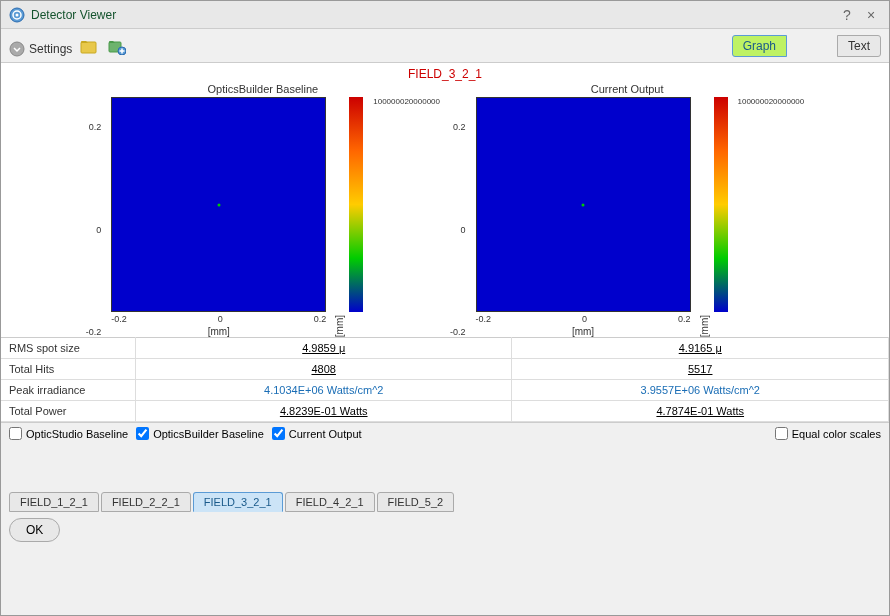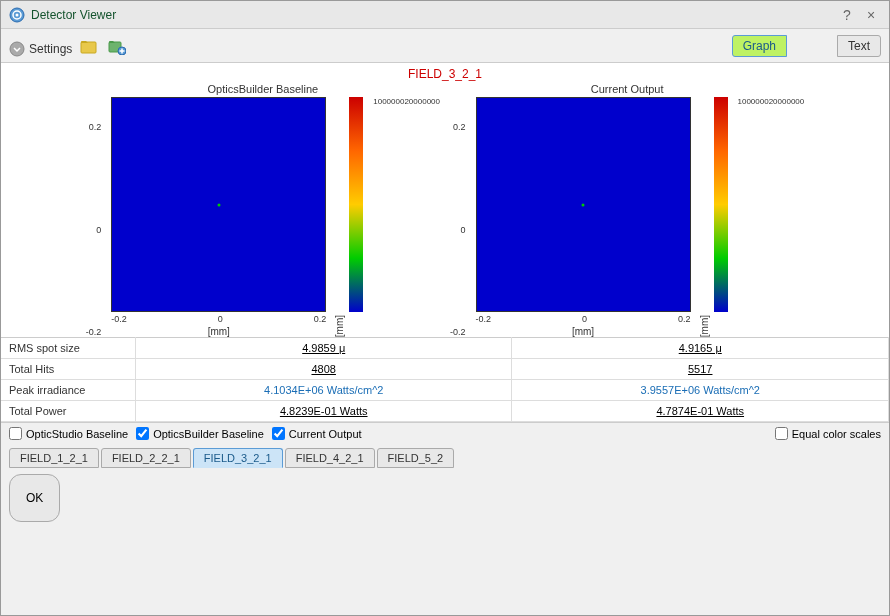--- a/index.html
+++ b/index.html
@@ -285,20 +285,21 @@
       align-items: center;
       gap: 4px;
       font-size: 11px;
     }
     .tabs-row {
       display: flex;
       align-items: center;
       padding: 4px 8px 2px;
       background: #f0f0f0;
       gap: 2px;
+      margin-top: 44px;
     }
     .tab-btn {
       padding: 3px 10px;
       border: 1px solid #aaa;
       background: #e8e8e8;
       cursor: pointer;
       font-size: 11px;
       color: #333;
       border-radius: 3px 3px 0 0;
     }
@@ -306,21 +307,21 @@
       background: #cce4f7;
       border-color: #5b9bd5;
       border-bottom: 1px solid #cce4f7;
       color: #1a5a8a;
     }
     .footer-row {
       padding: 4px 8px 6px;
       background: #f0f0f0;
     }
     .ok-btn {
-      padding: 16px 16px;
+      padding: 4px 16px;
       border: 1px solid #aaa;
       background: #e8e8e8;
       cursor: pointer;
       font-size: 12px;
       border-radius: 12px;
     }
   </style>
 </head>
 <body>
 

